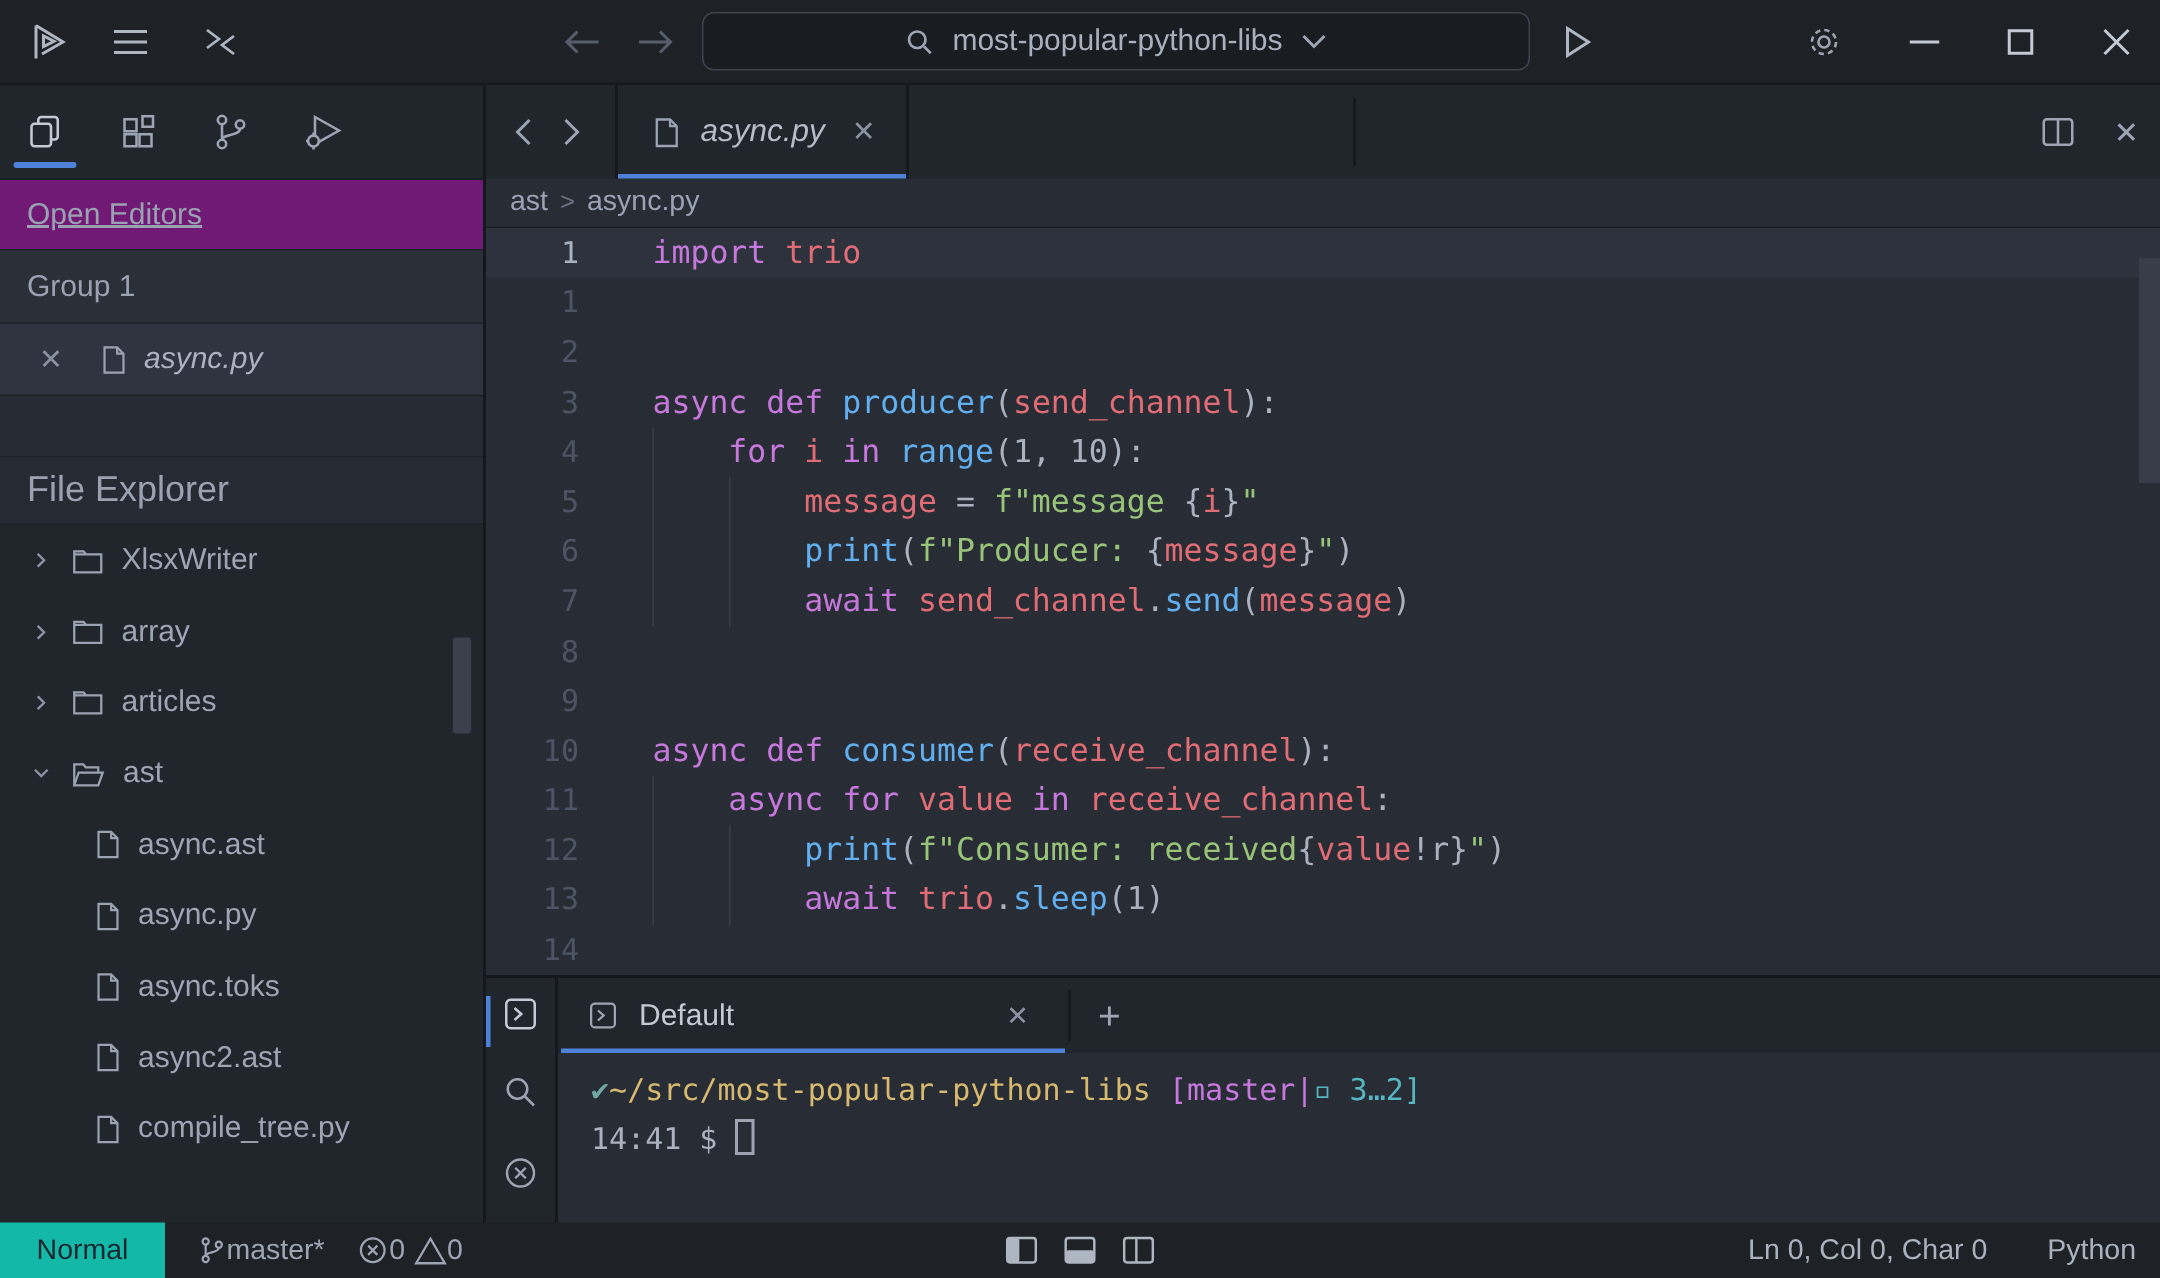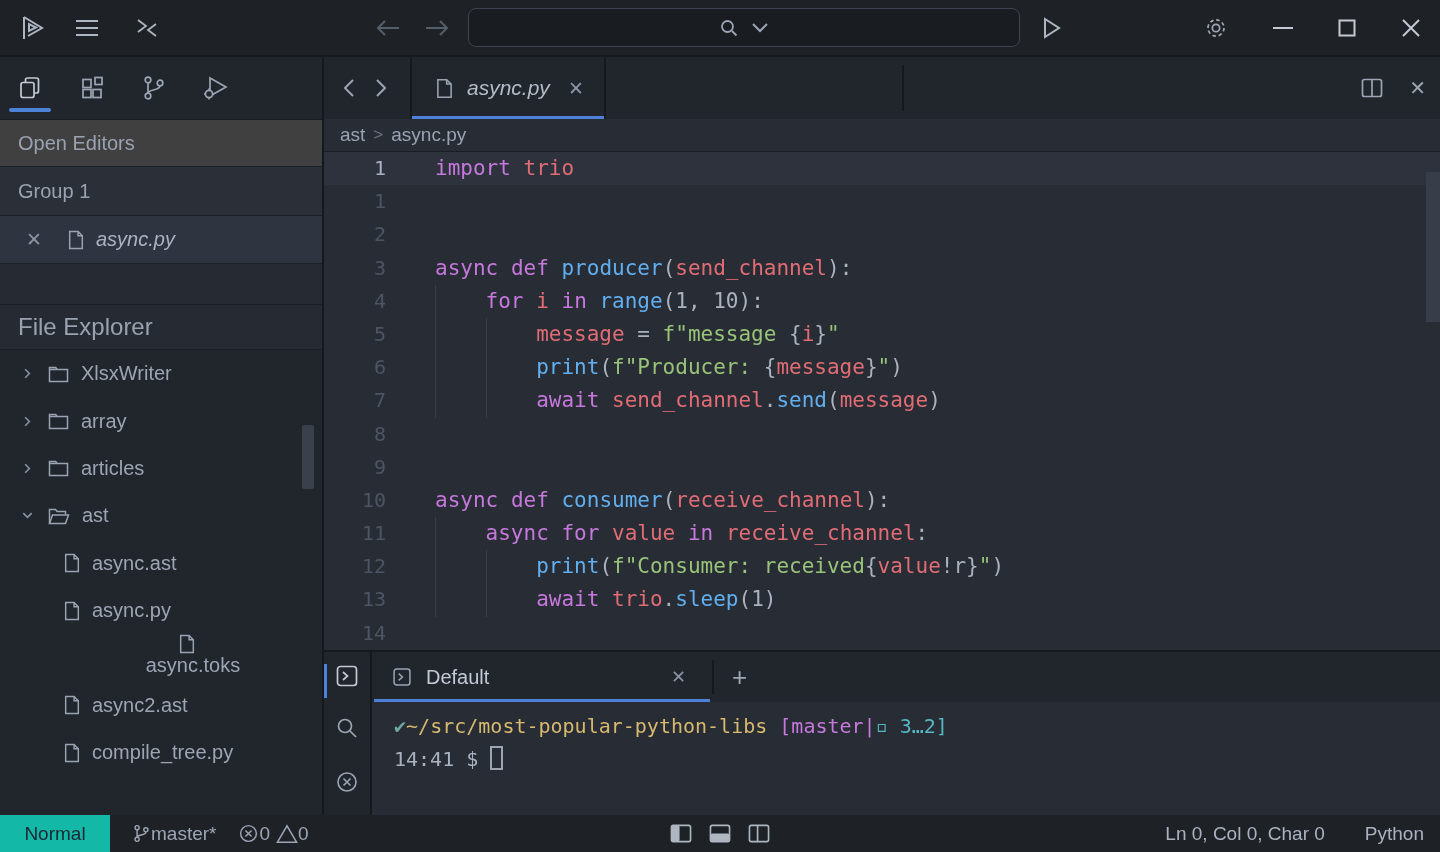--- a/index.html
+++ b/index.html
@@ -16,21 +16,21 @@
 
   
   .main { flex:1 1 auto; display:flex; border-top:2px solid #15181d; height:760px; }
 
   
   .sidebar { width:324px; flex:0 0 324px; background:#21252c; border-right:2px solid #15181d; position:relative; overflow:hidden; }
   .activity { height:63px; display:flex; align-items:center; padding-left:8px; border-bottom:1px solid #1a1d23; }
   .act-btn { width:44px; height:52px; margin-right:18px; display:flex; align-items:center; justify-content:center; position:relative; color:#9da5b4; cursor:pointer; }
   .act-btn.active::after { content:""; position:absolute; left:1px; right:1px; bottom:2px; height:4px; background:#4e82d8; border-radius:2px; }
   .sect-header { height:47px; display:flex; align-items:center; padding-left:18px; font-size:20px; color:#9aa2b1;
-    background:#404040; border-bottom:1px solid #1b1f26; }
+    background:#701a75; border-bottom:1px solid #1b1f26;text-decoration:underline; }
   .group-row { height:49px; display:flex; align-items:center; padding-left:18px; font-size:20px; color:#9aa2b1;
     background:#2a2f38; border-bottom:1px solid #1b1f26; }
   .oe-item { height:48px; display:flex; align-items:center; background:#2e3440; border-bottom:1px solid #1b1f26; }
   .oe-item .close-x { width:20px; margin-left:26px; color:#8a93a2; font-size:19px; }
   .oe-item .ficon { margin-left:22px; }
   .oe-item .flabel { margin-left:12px; font-style:italic; font-size:20px; color:#aab2c0; }
   .oe-gap { height:41px; background:#262b33; border-bottom:1px solid #1b1f26; }
   .fe-header { height:45px; display:flex; align-items:center; padding-left:18px; font-size:24px; color:#9aa2b1;
     background:#262b33; border-bottom:1px solid #1b1f26; }
   .tree-row { height:47.4px; display:flex; align-items:center; font-size:20px; color:#9da5b4; cursor:pointer; }
@@ -141,20 +141,21 @@
 
     <div class="palette">
       <span>
         <svg width="20" height="20" viewBox="0 0 20 20">
             <g fill="none" stroke="#9da5b4" stroke-width="1.8">
               <circle cx="8.5" cy="8.5" r="5.5"></circle>
               <path d="M13 13l4.5 4.5"></path>
             </g>
           </svg>
       </span>
+      <span class="ws">most-popular-python-libs</span>
       <span>
         <svg width="18" height="12" viewBox="0 0 18 12">
             <path d="M2 2l7 7 7-7" fill="none" stroke="#9da5b4" stroke-width="2"></path>
           </svg>
       </span>
     </div>
 
     <div class="tb-btn" style="left:1032px;width:40px;">
       <svg width="18" height="22" viewBox="0 0 18 22">
           <path d="M2 2l14 9L2 20z" fill="none" stroke="#aeb6c2" stroke-width="2"></path>
@@ -330,21 +331,21 @@
             <span class="icn">
               <svg width="16" height="20" viewBox="0 0 15 19">
                 <g fill="none" stroke="#9aa3b2" stroke-width="1.4">
                   <path d="M1.5 1.5h8l4 4v12h-12z"></path>
                   <path d="M9.5 1.5v4h4"></path>
                 </g>
               </svg>
             </span>
             <span>async.py</span>
           </div>
-          <div class="tree-row" style="padding-left: 64px; flex-direction: column;">
+          <div class="tree-row" style="padding-left: 64px;">
             <span class="icn">
               <svg width="16" height="20" viewBox="0 0 15 19">
                 <g fill="none" stroke="#9aa3b2" stroke-width="1.4">
                   <path d="M1.5 1.5h8l4 4v12h-12z"></path>
                   <path d="M9.5 1.5v4h4"></path>
                 </g>
               </svg>
             </span>
             <span>async.toks</span>
           </div>

